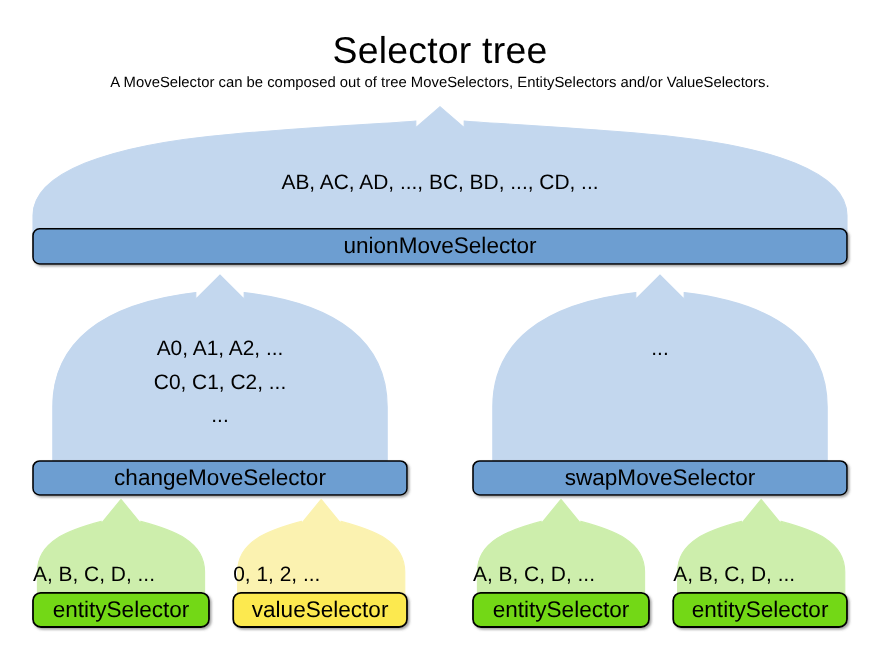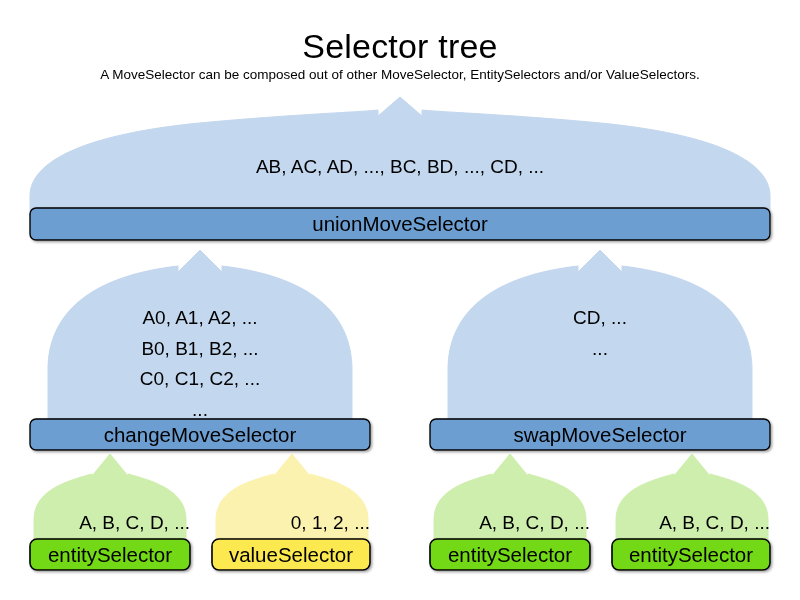--- a/index.html
+++ b/index.html
@@ -53,21 +53,21 @@
   }
   .node-label {
     position: absolute;
     text-align: center;
     font-size: 20.5px;
     line-height: 1;
     white-space: nowrap;
   }
   .leaf-text {
     position: absolute;
-    text-align: right;
+    text-align: left;
     font-size: 19px;
     line-height: 1;
     white-space: nowrap;
   }
   .leaf-label {
     position: absolute;
     text-align: center;
     font-size: 20.5px;
     line-height: 1;
     white-space: nowrap;
@@ -174,37 +174,35 @@
            L 710,476
            L 710,474
            C 740,482 768,492 768,520
            L 768,543 Z" fill="#cdeeac" stroke="#cdeeac" stroke-width="1"></path>
   <g filter="url(#barShadow)">
     <rect x="612" y="539" width="158" height="31" rx="7" ry="7" fill="#73d816" stroke="#000000" stroke-width="1.6"></rect>
   </g>
 </svg>
 
 <div class="title">Selector tree</div>
-<div class="subtitle">A MoveSelector can be composed out of other MoveSelector, EntitySelectors and/or ValueSelectors.</div>
+<div class="subtitle">A MoveSelector can be composed out of tree MoveSelectors, EntitySelectors and/or ValueSelectors.</div>
 
 <div class="node-text" style="left:30px; top:152px; width:740px;">
   <div>AB, AC, AD, ..., BC, BD, ..., CD, ...</div>
 </div>
 <div class="node-label" style="left:30px; top:214px; width:740px;">unionMoveSelector</div>
 
 <div class="node-text" style="left:48px; top:303px; width:304px;">
   <div>A0, A1, A2, ...</div>
-  <div>B0, B1, B2, ...</div>
   <div>C0, C1, C2, ...</div>
   <div>...</div>
 </div>
 <div class="node-label" style="left:30px; top:425px; width:340px;">changeMoveSelector</div>
 
 <div class="node-text" style="left:448px; top:303px; width:304px;">
-  <div>CD, ...</div>
   <div>...</div>
 </div>
 <div class="node-label" style="left:430px; top:425px; width:340px;">swapMoveSelector</div>
 
 <div class="leaf-text" style="left:30px; top:513px; width:160px;">A, B, C, D, ...</div>
 <div class="leaf-label" style="left:30px; top:545px; width:160px;">entitySelector</div>
 
 <div class="leaf-text" style="left:212px; top:513px; width:158px;">0, 1, 2, ...</div>
 <div class="leaf-label" style="left:212px; top:545px; width:158px;">valueSelector</div>
 

